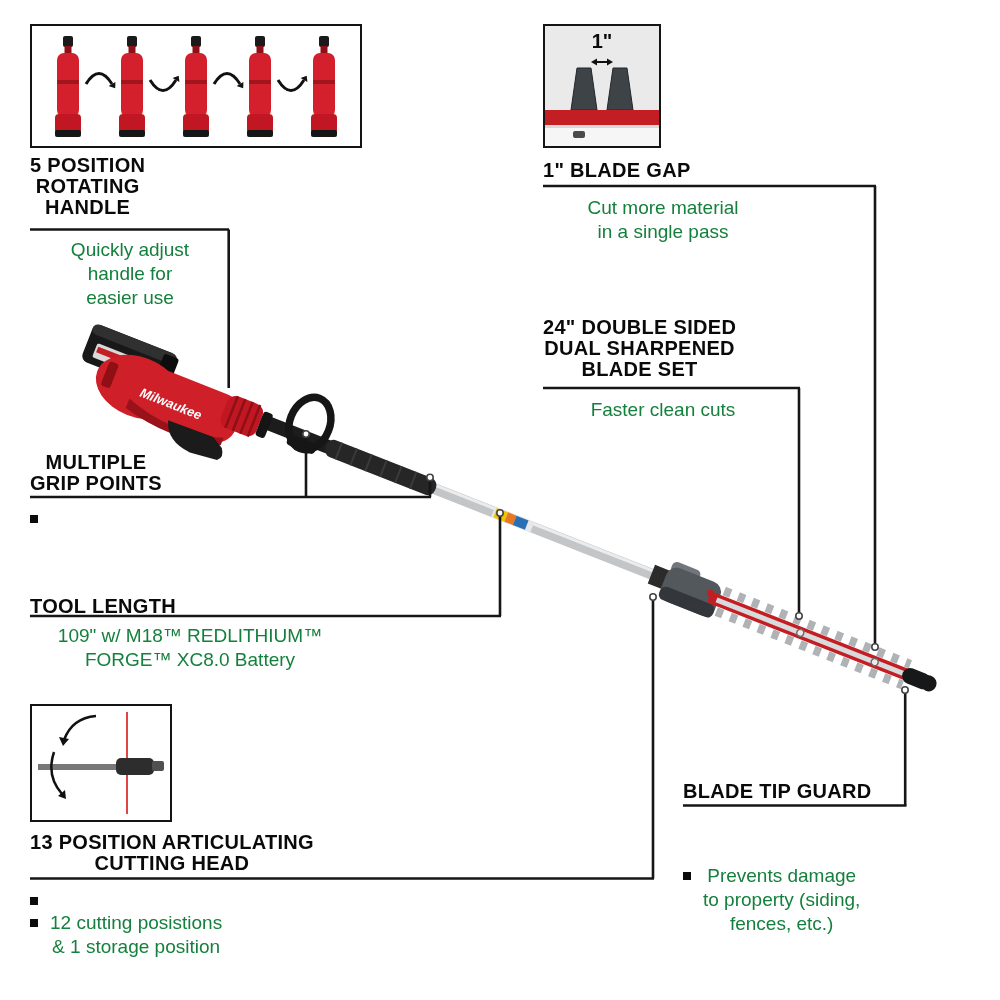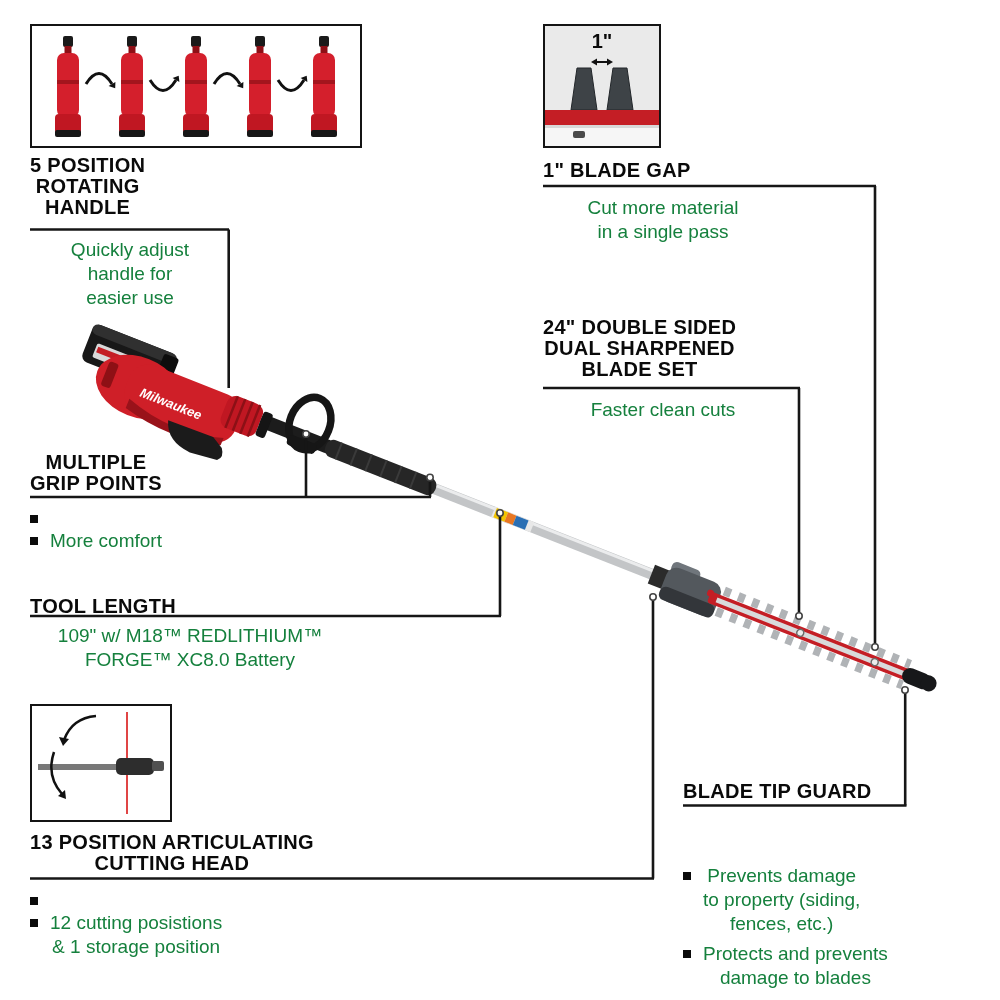--- a/index.html
+++ b/index.html
@@ -197,24 +197,20 @@
   <div class="abs b" style="left:30px; top:238px; width:200px">Quickly adjust
 handle for
 easier use</div>
 
   <div class="abs h" style="left:30px; top:452px">MULTIPLE
 GRIP POINTS</div>
   <div class="abs bullets" style="left:30px; top:507px; width:220px">
     <div class="bullet">
       <span class="sq"></span>
     </div>
-    <div class="bullet">
-      <span class="sq"></span>
-      <span class="b">More comfort</span>
-    </div>
   </div>
 
   <div class="abs h" style="left:30px; top:596px">TOOL LENGTH</div>
   <div class="abs b" style="left:30px; top:624px; width:320px">109" w/ M18™ REDLITHIUM™
 FORGE™ XC8.0 Battery</div>
 
   <div class="abs h" style="left:30px; top:832px">13 POSITION ARTICULATING
 CUTTING HEAD</div>
   <div class="abs bullets" style="left:30px; top:889px; width:300px">
     <div class="bullet">
@@ -237,20 +233,15 @@
   <div class="abs b" style="left:543px; top:398px; width:240px">Faster clean cuts</div>
 
   <div class="abs h" style="left:683px; top:781px">BLADE TIP GUARD</div>
   <div class="abs bullets" style="left:683px; top:864px; width:240px">
     <div class="bullet">
       <span class="sq"></span>
       <span class="b">Prevents damage
 to property (siding,
 fences, etc.)</span>
     </div>
-    <div class="bullet">
-      <span class="sq"></span>
-      <span class="b">Protects and prevents
-damage to blades</span>
-    </div>
   </div>
 
 </div>
 
 </body></html>

